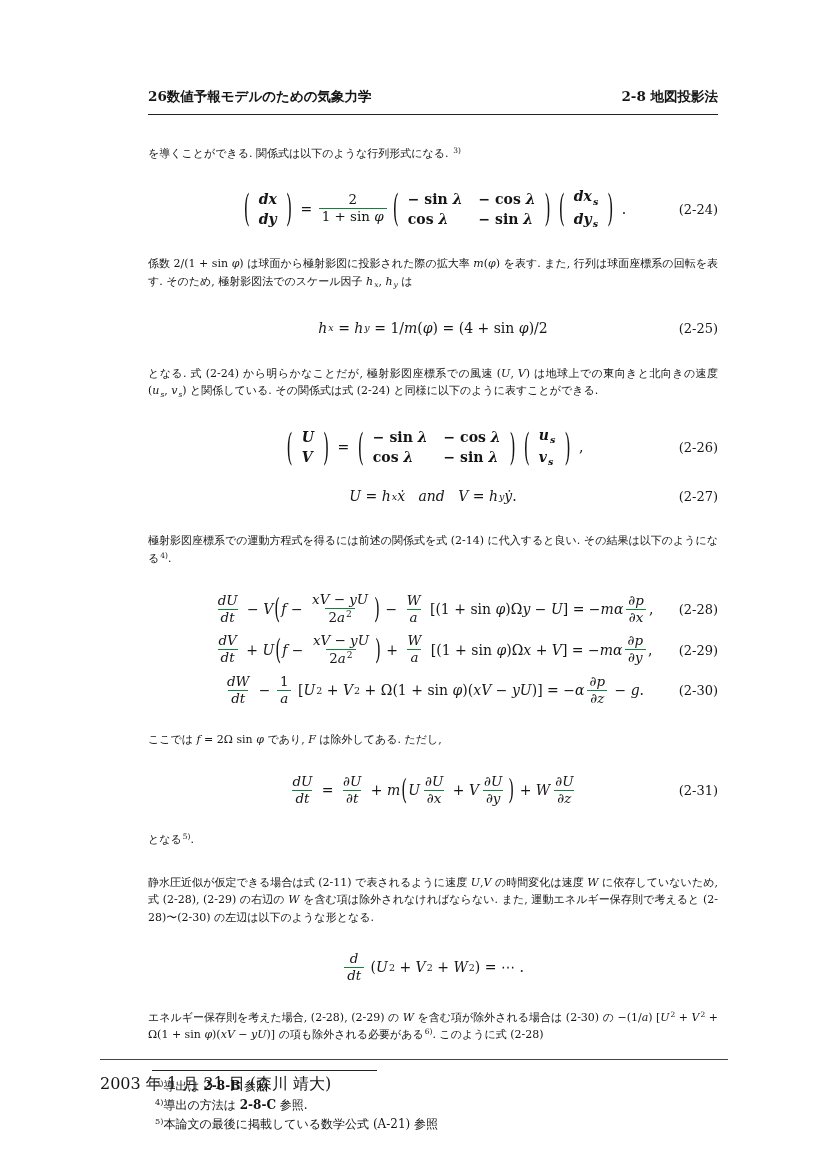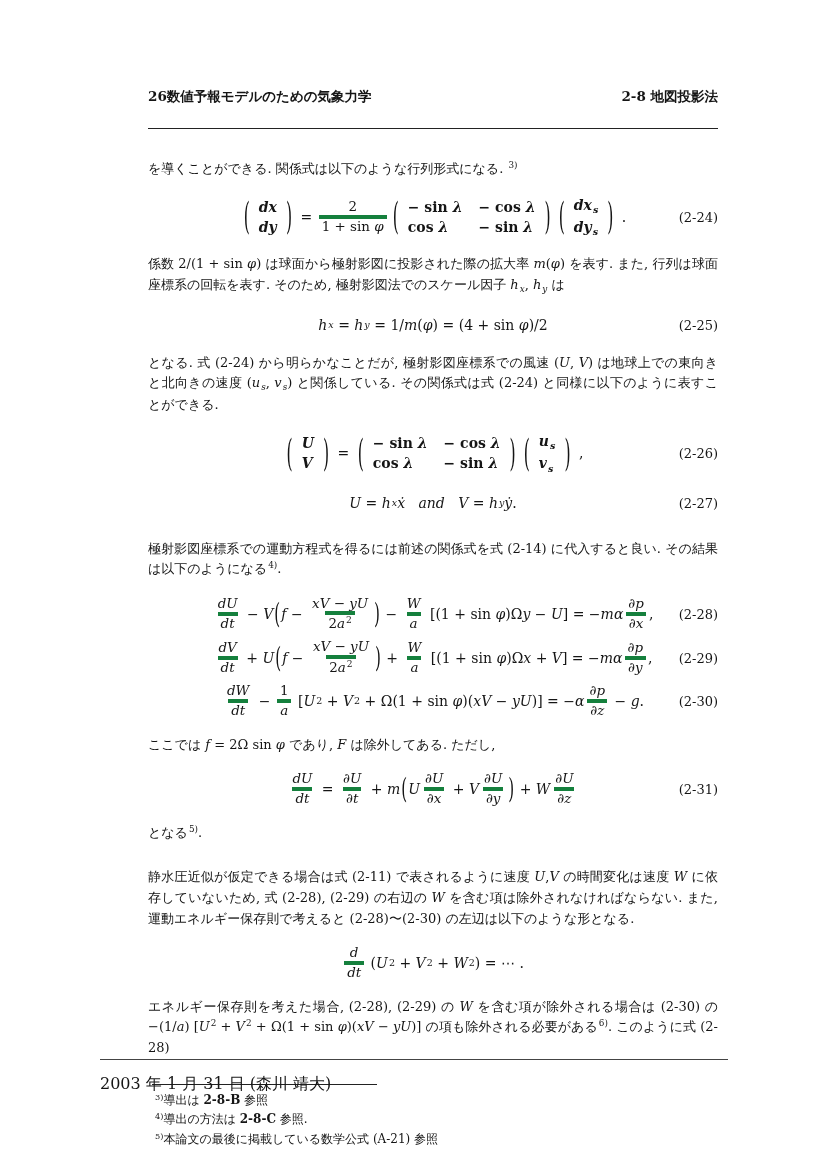--- a/index.html
+++ b/index.html
@@ -2,41 +2,41 @@
 <html><head>
 <meta charset="utf-8">
 <style>
   html,body{margin:0;padding:0;background:#ffffff;}
   .page{
     position:relative;width:826px;height:1169px;background:#fff;overflow:hidden;
     font-family:"DejaVu Serif","Liberation Serif",serif;color:#151515;
   }
   .content{position:absolute;left:148px;top:88px;width:570px;}
   
-  .header{display:flex;align-items:baseline;border-bottom:1px solid #222;padding-bottom:22px;font-size:13.5px;}
+  .header{display:flex;align-items:baseline;border-bottom:1px solid #222;padding-bottom:8px;font-size:13.5px;}
   .b{font-weight:bold;}
   .htitle{}
   .hspacer{flex:1;}
   
-  .para{font-size:13px;line-height:1.58;margin:16px 0;text-align:justify;}
+  .para{font-size:11px;line-height:1.58;margin:25px 0;text-align:justify;}
   .mt-lg{margin-top:30px;}
   .mt-xl{margin-top:24px;}
   
   .eqrow{position:relative;display:flex;justify-content:center;align-items:center;margin:16px 0;font-size:14px;min-height:24px;}
   .eqrow.tight{margin:7px 0;}
   .eqnum{position:absolute;right:0;top:50%;transform:translateY(-50%);font-size:13px;font-style:normal;}
   .eq{display:inline-flex;align-items:center;flex-wrap:nowrap;white-space:pre;}
   .rm{font-style:normal;}
   .it{font-style:italic;}
   .bd{font-weight:bold;}
   .ssub{font-size:0.68em;vertical-align:-0.35em;margin-left:1px;}
   .ssup{font-size:0.68em;vertical-align:0.55em;margin-left:1px;font-style:normal;}
   .frac{display:inline-flex;flex-direction:column;align-items:center;vertical-align:middle;margin:0 2px;line-height:1.18;font-size:0.96em;}
   .fnum{padding:0 3px;}
-  .fden{border-top:4px solid #15803d;padding:0 3px;}
+  .fden{border-top:1px solid #15803d;padding:0 3px;}
   .mtx{display:inline-flex;align-items:center;vertical-align:middle;margin:0 3px;}
   .mgrid{display:inline-grid;row-gap:2px;}
   .mcell{text-align:left;padding:1px 8px;font-weight:bold;}
   .paren{display:inline-block;transform:scaleY(2.35);font-size:1.12em;padding:0 1px;font-weight:300;}
   .bigp{display:inline-block;transform:scaleY(1.8);font-size:1.08em;padding:0 1px;font-weight:300;}
   
   .footnotes{margin-top:26px;}
   .fnrule{width:225px;border-top:1px solid #222;margin-bottom:6px;margin-left:4px;}
   .fn{font-size:12px;line-height:1.55;margin-left:6px;}
   

